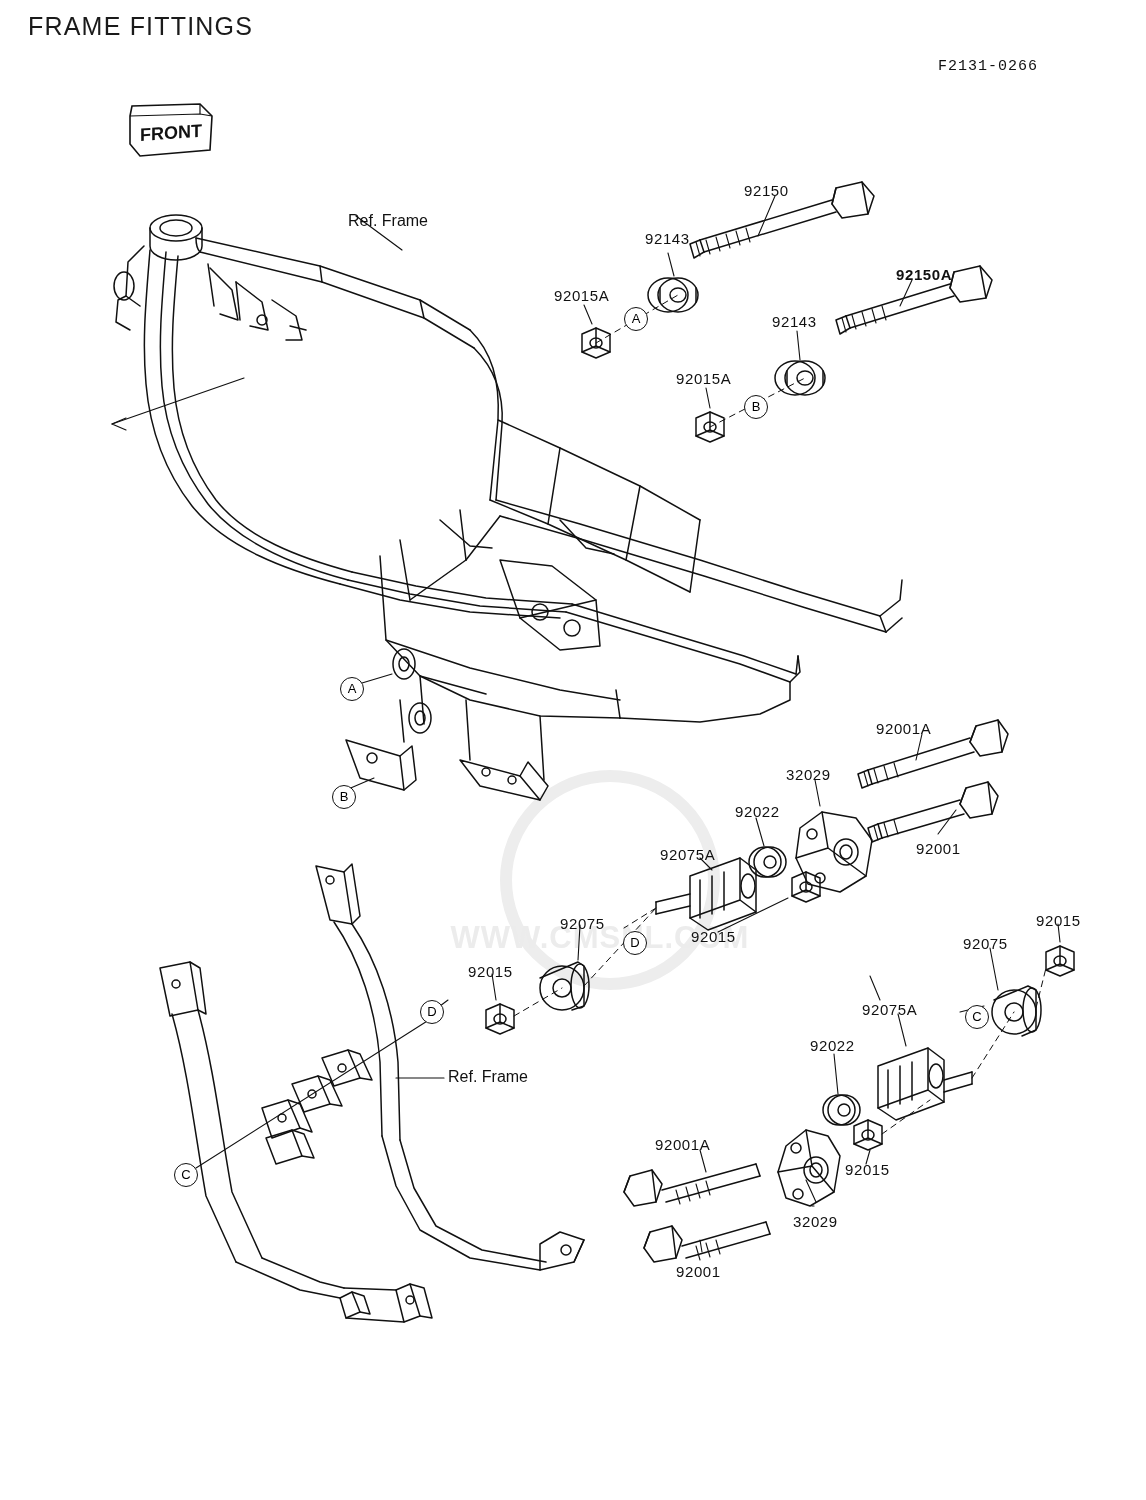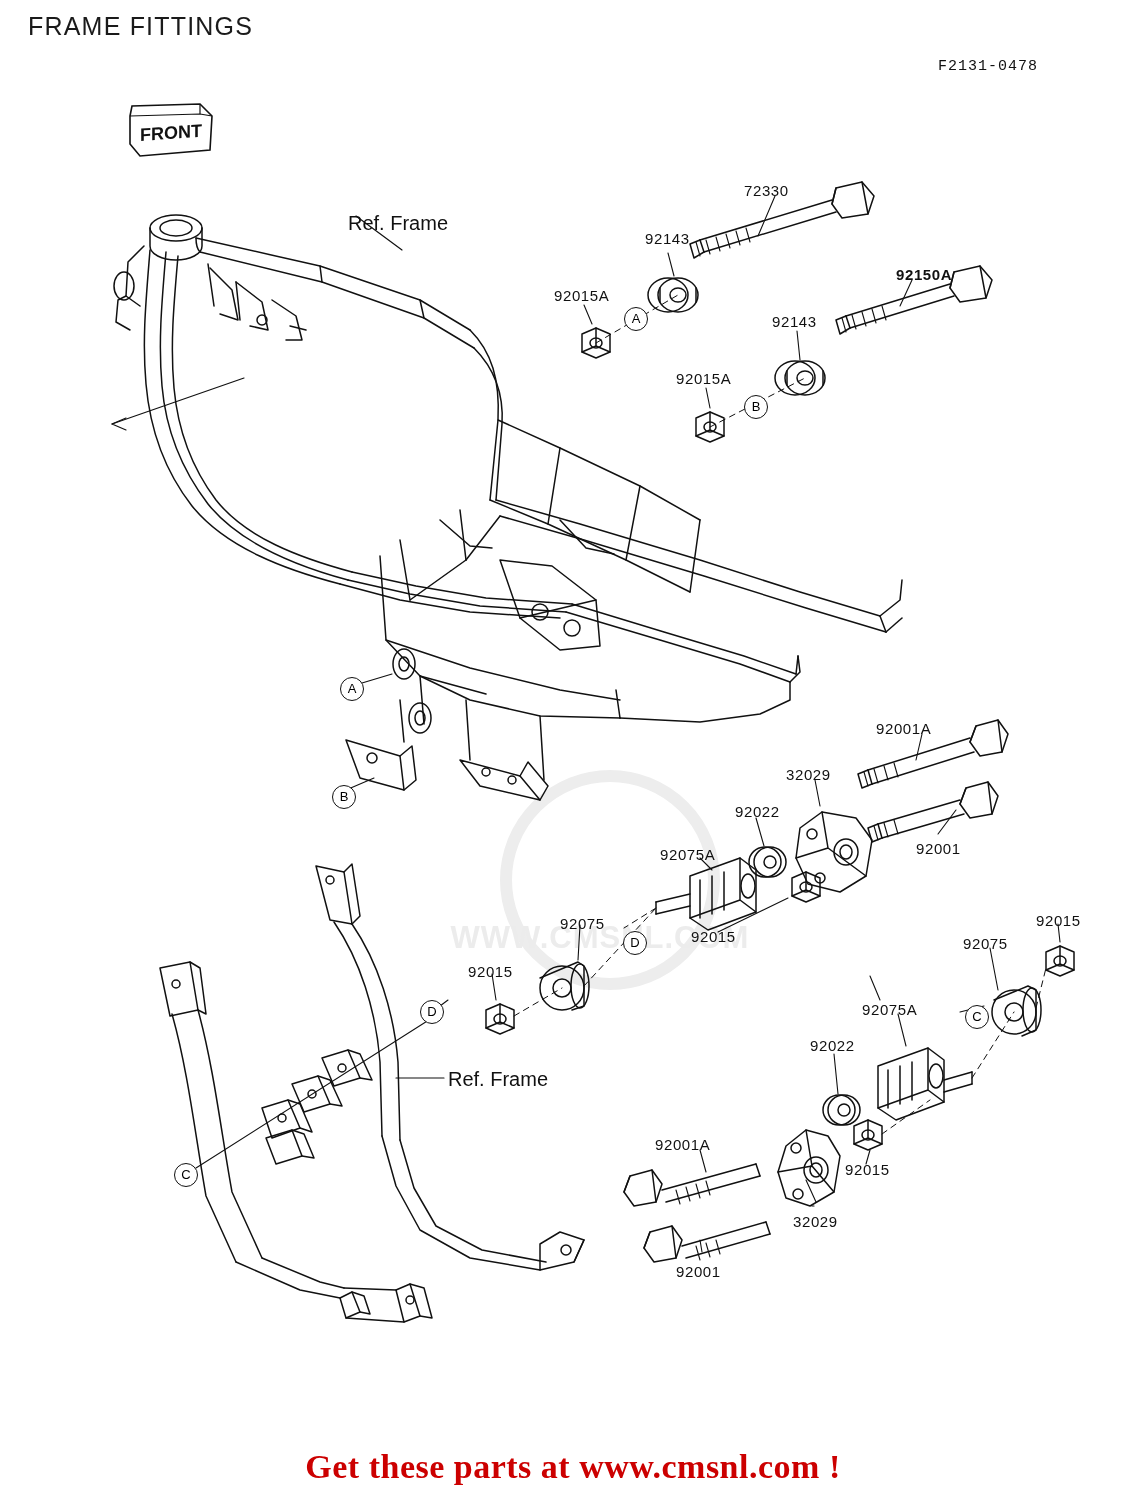--- a/index.html
+++ b/index.html
@@ -37,21 +37,21 @@
   .lbl{
     position:absolute;
     font-size:15px;
     letter-spacing:0.6px;
     color:#111;
     white-space:nowrap;
     font-family:"Liberation Sans", sans-serif;
   }
   .reflbl{
     position:absolute;
-    font-size:20px;
+    font-size:16px;
     color:#111;
     white-space:nowrap;
     font-family:"Liberation Sans", sans-serif;
   }
   
   .circ{
     position:absolute;
     width:22px;height:22px;
     border:1.6px solid #111;
     border-radius:50%;
@@ -95,21 +95,21 @@
     width:92px;height:62px;
   }
   svg{display:block;}
 </style>
 </head>
 <body>
 
 <div id="sheet">
 
   <div class="page-title">FRAME FITTINGS</div>
-  <div class="sheet-code">F2131-0478</div>
+  <div class="sheet-code">F2131-0266</div>
 
   <div class="wm">
     <div class="wm-ring"></div>
     <div class="wm-url">WWW.CMSNL.COM</div>
   </div>
 
   <div class="front-badge">
     <svg width="92" height="62" viewBox="0 0 92 62">
       <path d="M4 16 L6 6 L74 4 L86 16 L84 50 L14 56 L4 44 Z" fill="#fff" stroke="#111" stroke-width="1.6"></path>
       <path d="M4 16 L74 14 L86 16" fill="none" stroke="#111" stroke-width="1.2"></path>
@@ -491,21 +491,21 @@
       <path d="M352 686 L392 674" stroke-width="1.1"></path>
       <path d="M346 790 L374 778" stroke-width="1.1"></path>
       <path d="M432 1012 L448 1000" stroke-width="1.1"></path>
       <path d="M806 1180 L816 1202" stroke-width="1.1"></path>
       <path d="M870 976 L880 1000" stroke-width="1.1"></path>
       <path d="M960 1012 L984 1006" stroke-width="1.1"></path>
     </g>
   </svg>
 
   <div>
-    <div class="lbl" style="left:744px;top:182px;">72330</div>
+    <div class="lbl" style="left:744px;top:182px;">92150</div>
     <div class="lbl" style="left:645px;top:230px;">92143</div>
     <div class="lbl" style="left:896px;top:266px;font-weight:bold;">92150A</div>
     <div class="lbl" style="left:554px;top:287px;">92015A</div>
     <div class="lbl" style="left:772px;top:313px;">92143</div>
     <div class="lbl" style="left:676px;top:370px;">92015A</div>
     <div class="lbl" style="left:876px;top:720px;">92001A</div>
     <div class="lbl" style="left:786px;top:766px;">32029</div>
     <div class="lbl" style="left:735px;top:803px;">92022</div>
     <div class="lbl" style="left:916px;top:840px;">92001</div>
     <div class="lbl" style="left:660px;top:846px;">92075A</div>
@@ -531,14 +531,13 @@
     <div class="circ" style="left:624px;top:307px;">A</div>
     <div class="circ" style="left:744px;top:395px;">B</div>
     <div class="circ" style="left:340px;top:677px;">A</div>
     <div class="circ" style="left:332px;top:785px;">B</div>
     <div class="circ" style="left:420px;top:1000px;">D</div>
     <div class="circ" style="left:174px;top:1163px;">C</div>
     <div class="circ" style="left:623px;top:931px;">D</div>
     <div class="circ" style="left:965px;top:1005px;">C</div>
   </div>
 
-  <div class="footer">Get these parts at www.cmsnl.com !</div>
 </div>
 
 </body></html>

